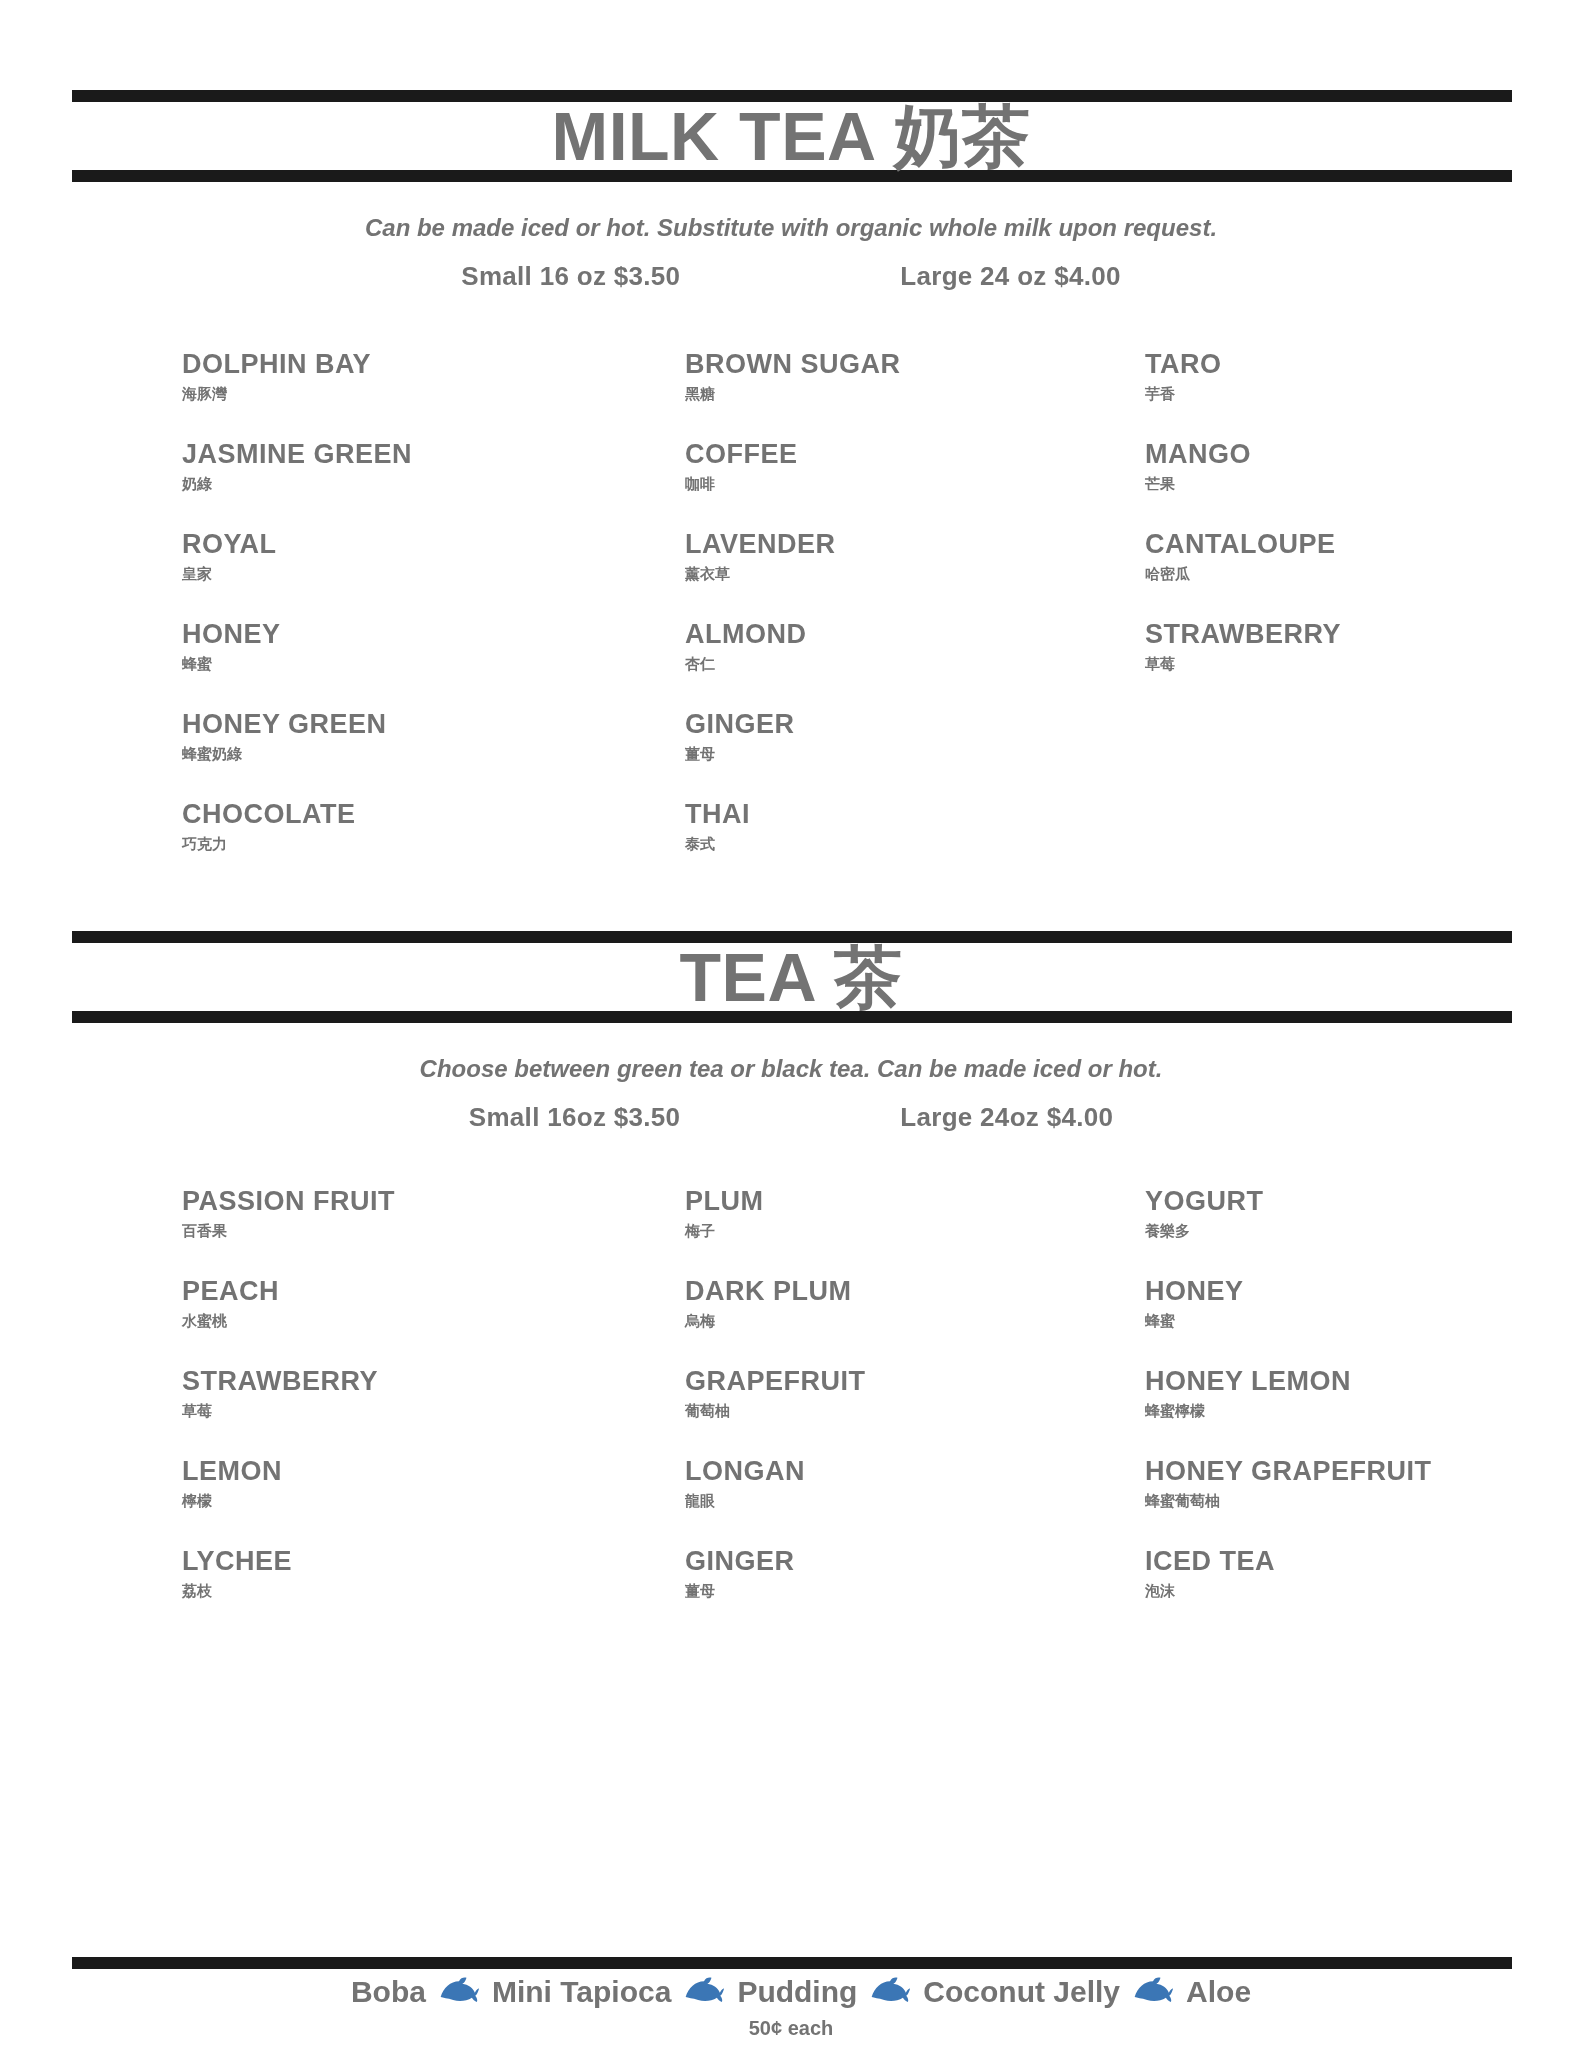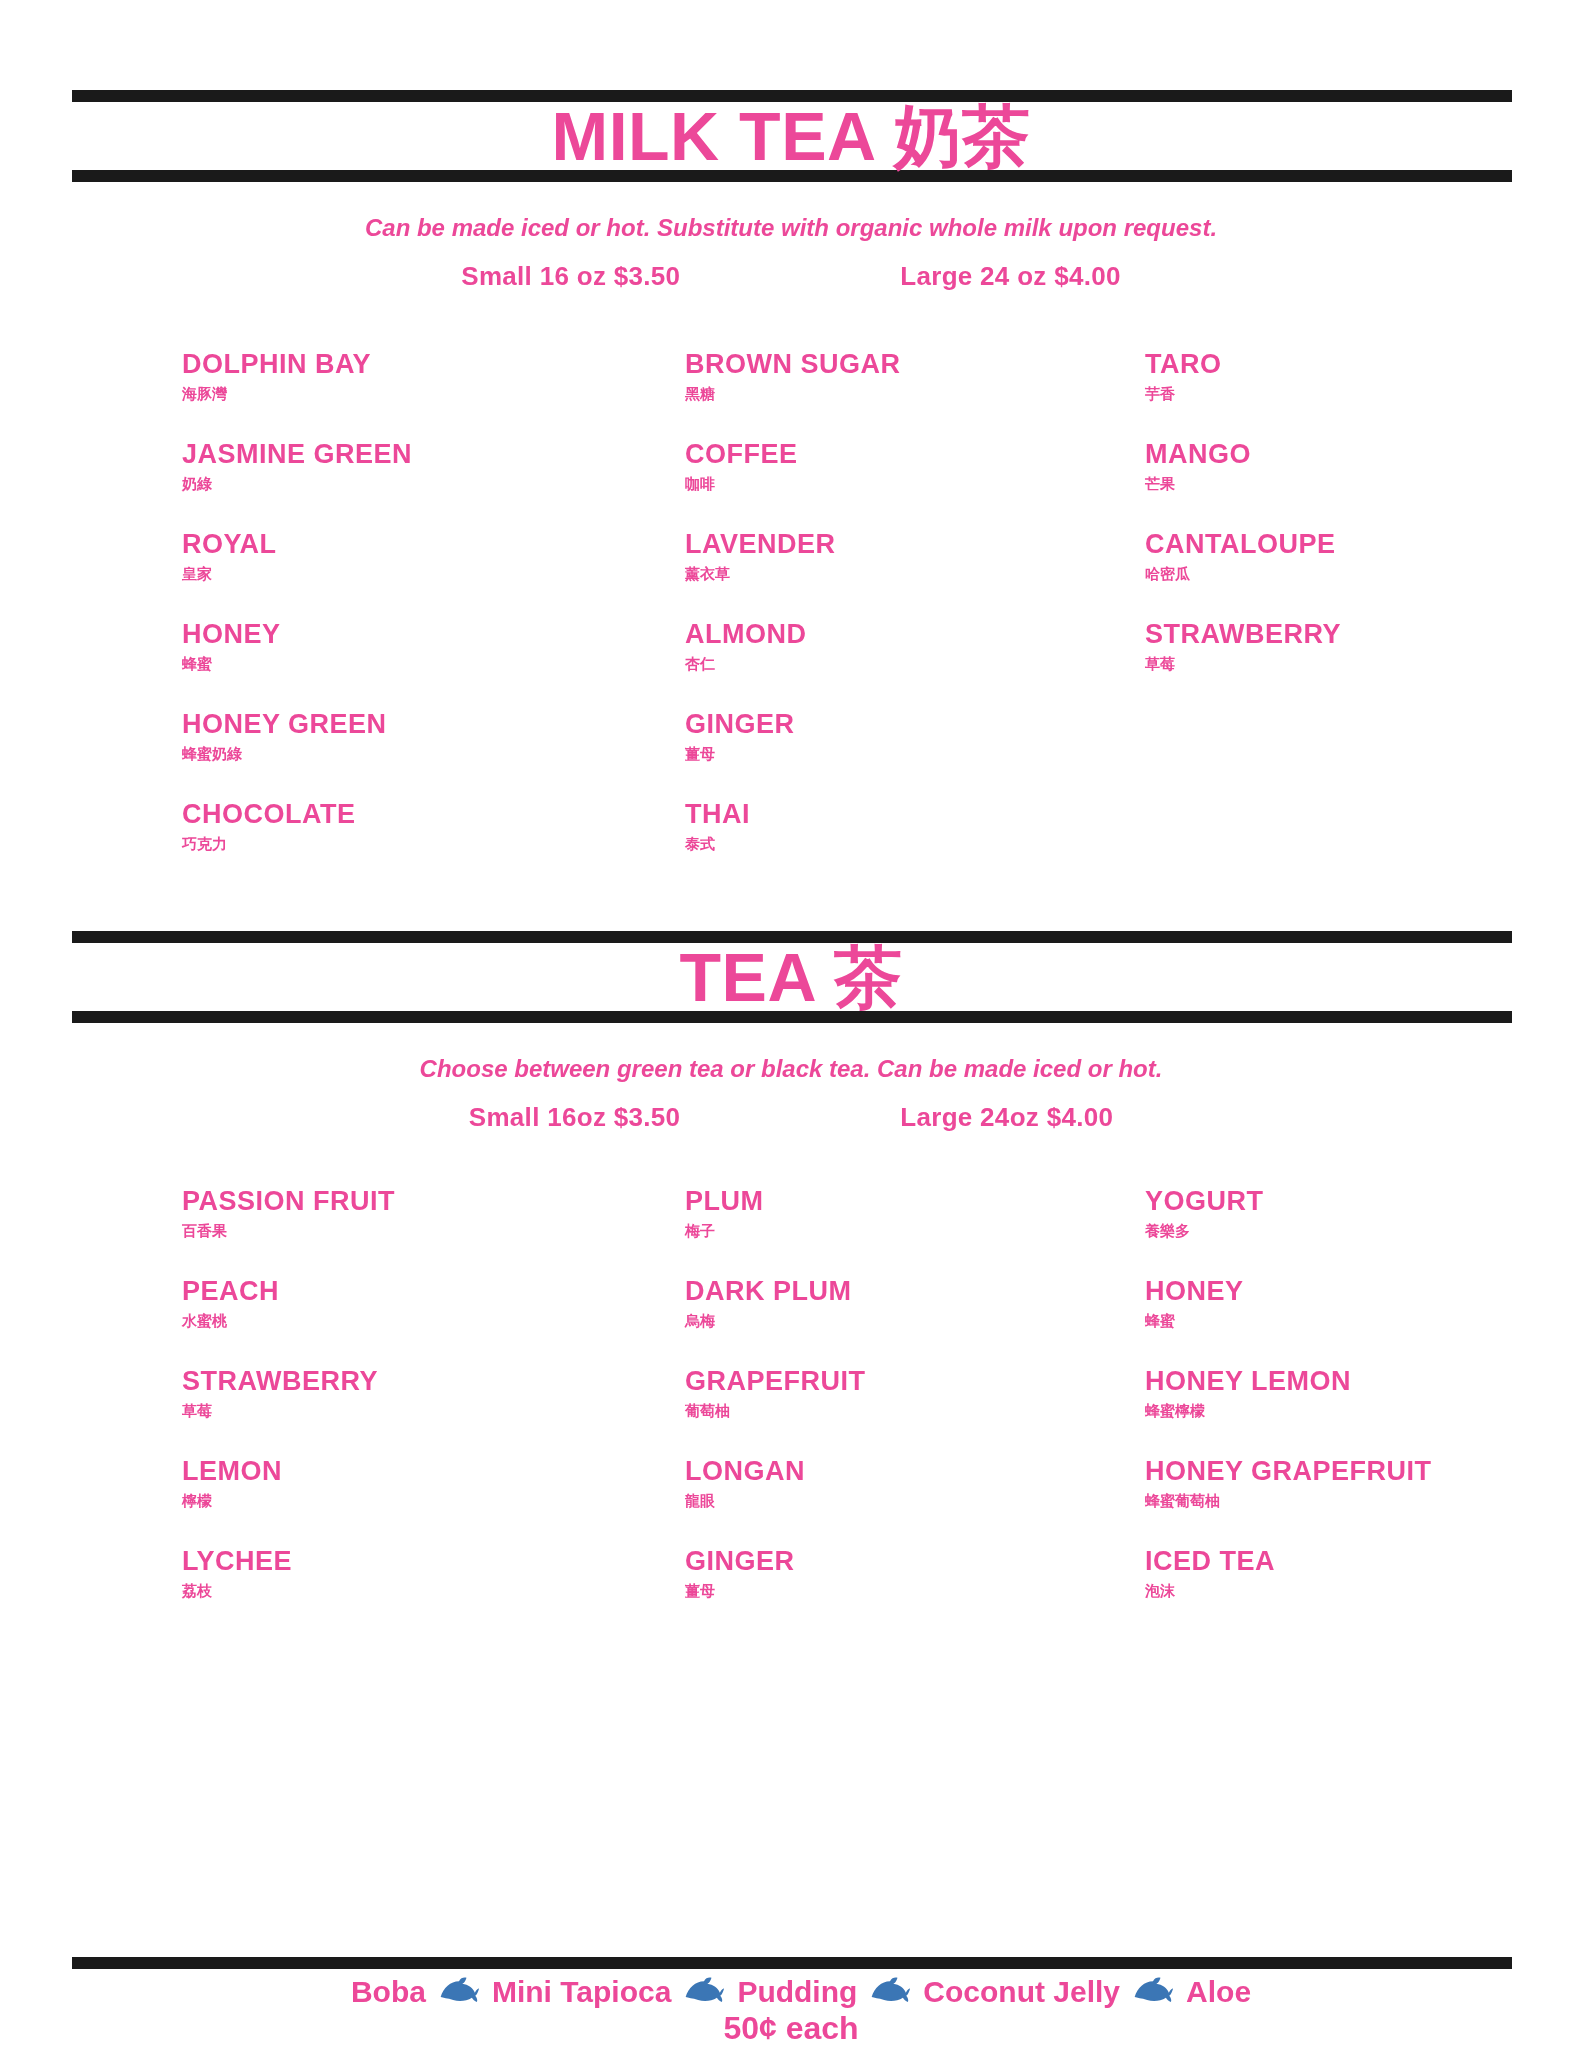--- a/index.html
+++ b/index.html
@@ -1,20 +1,20 @@
 <!DOCTYPE html>
 <html><head>
 <meta charset="utf-8">
 <style>
   html,body{margin:0;padding:0;background:#ffffff;}
   .page{
     position:relative;
     width:1582px;height:2048px;
     background:#ffffff;
-    color:#ec4899;
+    color:#737373;
     font-family:"Liberation Sans","DejaVu Sans",sans-serif;
     overflow:hidden;
   }
   .rule{height:12px;background:#1a1a1a;margin-left:72px;margin-right:70px;}
   .r1{margin-top:90px;}
   .r3{margin-top:42px;}
   .r5{margin-top:321px;}
   .title{
     margin:0;font-size:68px;line-height:68px;font-weight:800;
     text-align:center;letter-spacing:.5px;white-space:nowrap;
@@ -30,21 +30,21 @@
   .grid{display:grid;grid-template-columns:503px 460px 1fr;margin:0 70px 0 182px;}
   .grid-milk{margin-top:58px;}
   .grid-tea{margin-top:54px;}
   .item{height:90px;}
   .item .en{font-size:27px;font-weight:800;line-height:30px;letter-spacing:.5px;white-space:nowrap;}
   .item .zh{font-size:15px;font-weight:700;line-height:27px;margin-top:1px;}
   .toppings{
     margin-top:6px;display:flex;justify-content:center;align-items:center;gap:13px;
     font-size:30px;font-weight:700;line-height:34px;padding-left:20px;
   }
-  .topping-price{margin-top:2px;text-align:center;font-size:32px;font-weight:700;line-height:34px;}
+  .topping-price{margin-top:2px;text-align:center;font-size:20px;font-weight:700;line-height:34px;}
   .dolphin{width:40px;height:30px;display:block;}
 </style>
 </head>
 <body>
 
 <div class="page">
 
   <section>
     <div class="rule r1"></div>
     <h1 class="title">MILK TEA 奶茶</h1>

